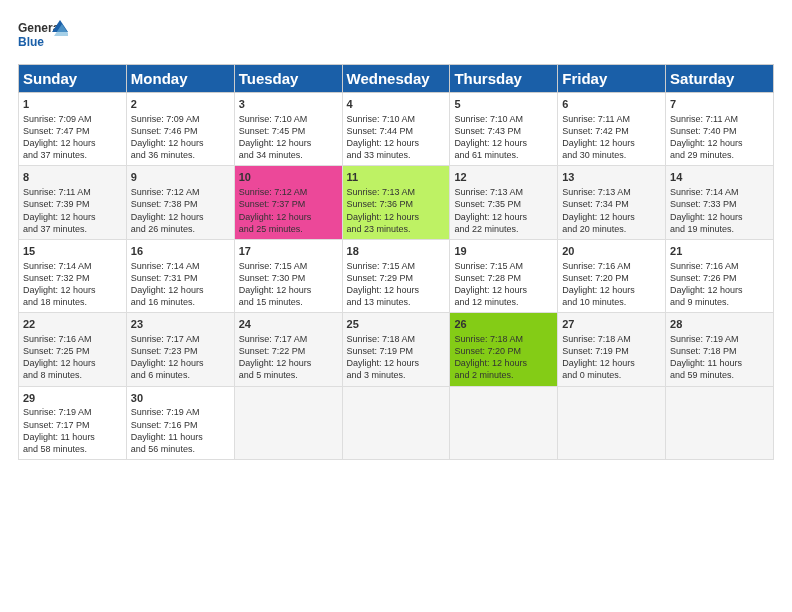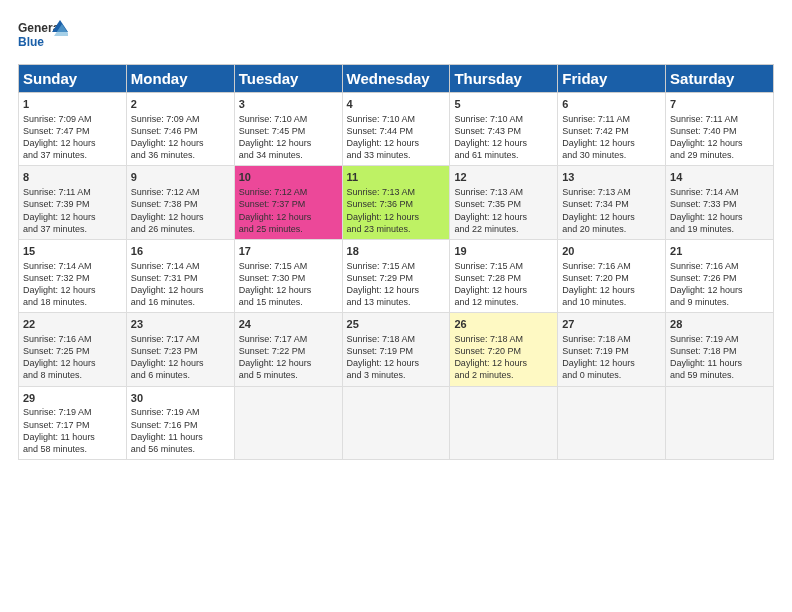--- a/index.html
+++ b/index.html
@@ -281,21 +281,21 @@
             <div>Daylight: 12 hours</div>
             <div>and 5 minutes.</div>
           </td>
           <td style="background: rgb(245, 245, 245); margin-top: 42px;">
             <span class="day-num">25</span>
             <div>Sunrise: 7:18 AM</div>
             <div>Sunset: 7:19 PM</div>
             <div>Daylight: 12 hours</div>
             <div>and 3 minutes.</div>
           </td>
-          <td style="background: #fef9c3;">
+          <td style="background: #84cc16;">
             <span class="day-num">26</span>
             <div>Sunrise: 7:18 AM</div>
             <div>Sunset: 7:20 PM</div>
             <div>Daylight: 12 hours</div>
             <div>and 2 minutes.</div>
           </td>
           <td style="background: rgb(245, 245, 245);">
             <span class="day-num">27</span>
             <div>Sunrise: 7:18 AM</div>
             <div>Sunset: 7:19 PM</div>

